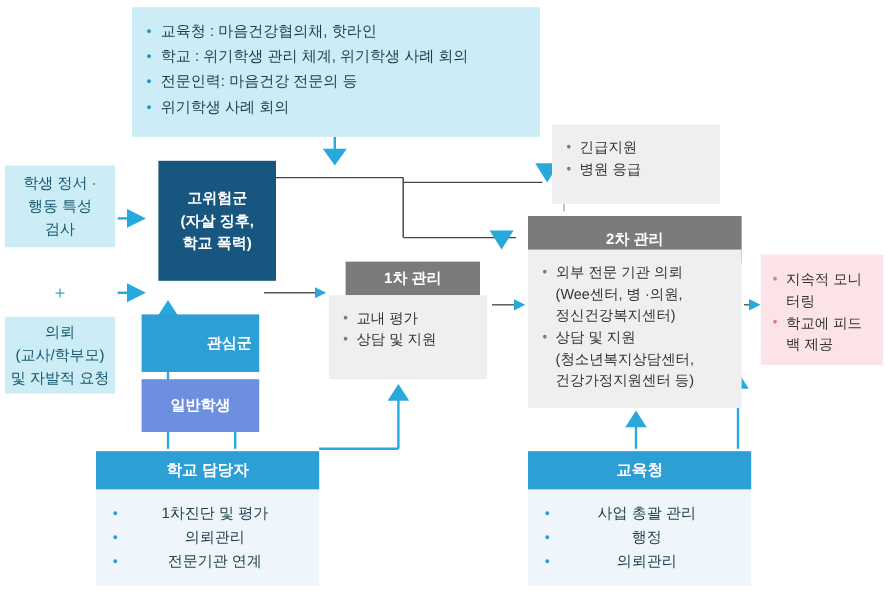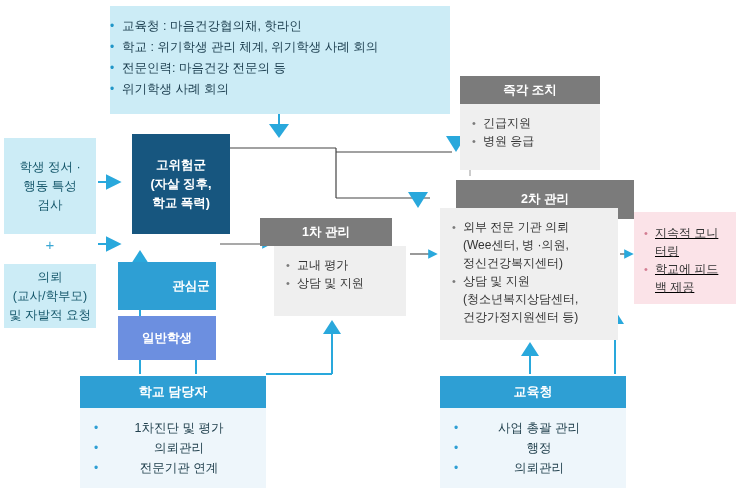--- a/index.html
+++ b/index.html
@@ -21,21 +21,21 @@
     position: absolute;
     box-sizing: border-box;
   }
   
   .topinfo {
     left: 110px;
     top: 6px;
     width: 340px;
     height: 108px;
     background: #ccecf6;
-    padding: 10px 0;
+    padding: 10px 12px;
   }
   .topinfo ul {
     margin: 0;
     padding: 0;
     list-style: none;
   }
   .topinfo li {
     font-size: 12.5px;
     color: #1a3c4d;
     line-height: 21px;
@@ -63,21 +63,21 @@
   .leftbox .ln {
     font-size: 12.5px;
     color: #15576b;
     line-height: 19px;
     white-space: nowrap;
   }
   #emotion-test {
     left: 4px;
     top: 138px;
     width: 92px;
-    height: 96px;
+    height: 68px;
   }
   #referral {
     left: 4px;
     top: 264px;
     width: 92px;
     height: 64px;
   }
   .plus {
     position: absolute;
     left: 4px;
@@ -162,34 +162,34 @@
     top: 0;
     color: #7b7b7b;
     font-size: 11px;
   }
   .panel-body li .sub {
     display: block;
     padding-left: 0;
   }
   #imm-head { left: 460px; top: 76px; width: 140px; height: 28px; }
   #imm-body { left: 460px; top: 104px; width: 140px; height: 66px; position: absolute; box-sizing: border-box;}
-  #care1-head { left: 260px; top: 218px; width: 132px; height: 28px; }
+  #care1-head { left: 288px; top: 218px; width: 112px; height: 28px; }
   #care1-body { left: 274px; top: 246px; width: 132px; height: 70px; position: absolute; box-sizing: border-box;}
-  #care2-head { left: 440px; top: 180px; width: 178px; height: 39px; margin-left: 16px; }
+  #care2-head { left: 440px; top: 180px; width: 178px; height: 39px; }
   #care2-body { left: 440px; top: 208px; width: 178px; height: 132px; position: absolute; box-sizing: border-box;}
   
   #followup {
     left: 634px;
     top: 212px;
     width: 102px;
     height: 92px;
     background: #fbe3e8;
     padding: 12px 10px;
   }
-  #followup ul { margin: 0; padding: 0; list-style: none; text-decoration: underline; }
+  #followup ul { margin: 0; padding: 0; list-style: none; }
   #followup li {
     font-size: 12px;
     color: #333333;
     line-height: 18px;
     padding-left: 11px;
     position: relative;
   }
   #followup li:before {
     content: "•";
     position: absolute;
@@ -319,21 +319,20 @@
   </div>
 
   <div class="box" id="risk-high">
     <span class="ln">고위험군</span>
     <span class="ln">(자살 징후,</span>
     <span class="ln">학교 폭력)</span>
   </div>
   <div class="box" id="risk-mid">관심군</div>
   <div class="box" id="risk-low">일반학생</div>
 
-  <div class="box panel-head" id="imm-head">즉각 조치</div>
   <div class="panel-body" id="imm-body">
     <ul>
       <li>긴급지원</li>
       <li>병원 응급</li>
     </ul>
   </div>
 
   <div class="box panel-head" id="care1-head">1차 관리</div>
   <div class="panel-body" id="care1-body">
     <ul>

